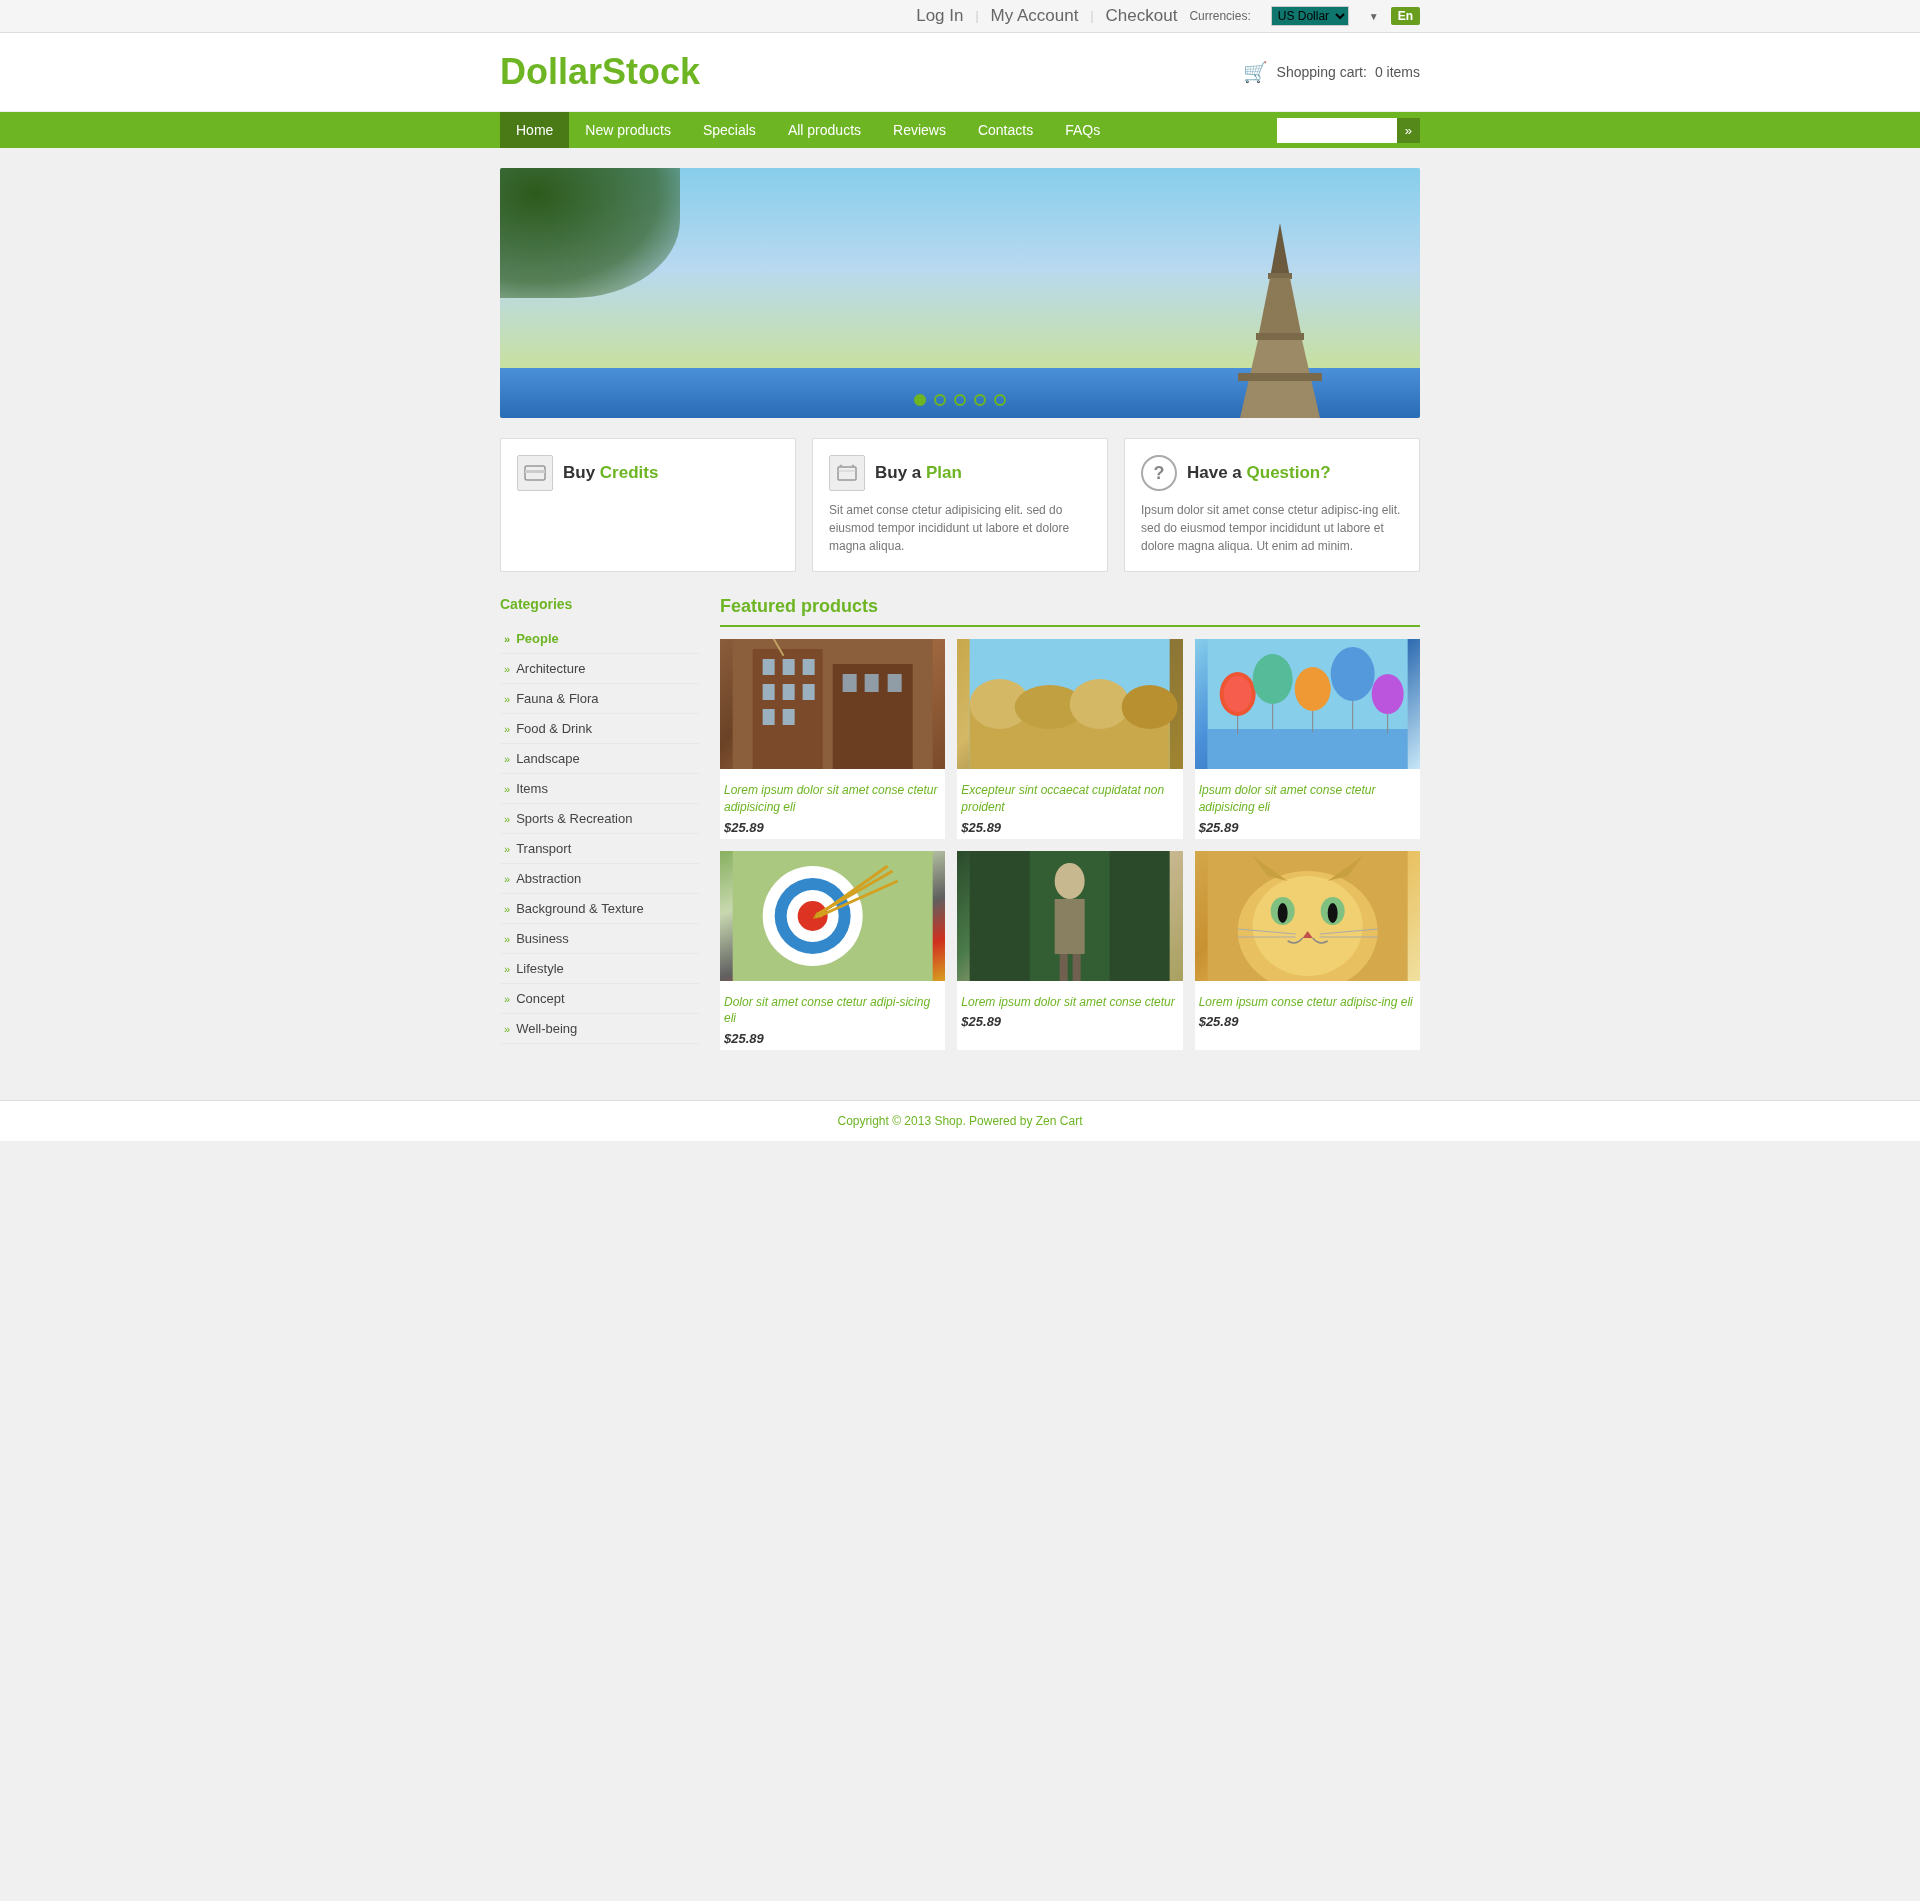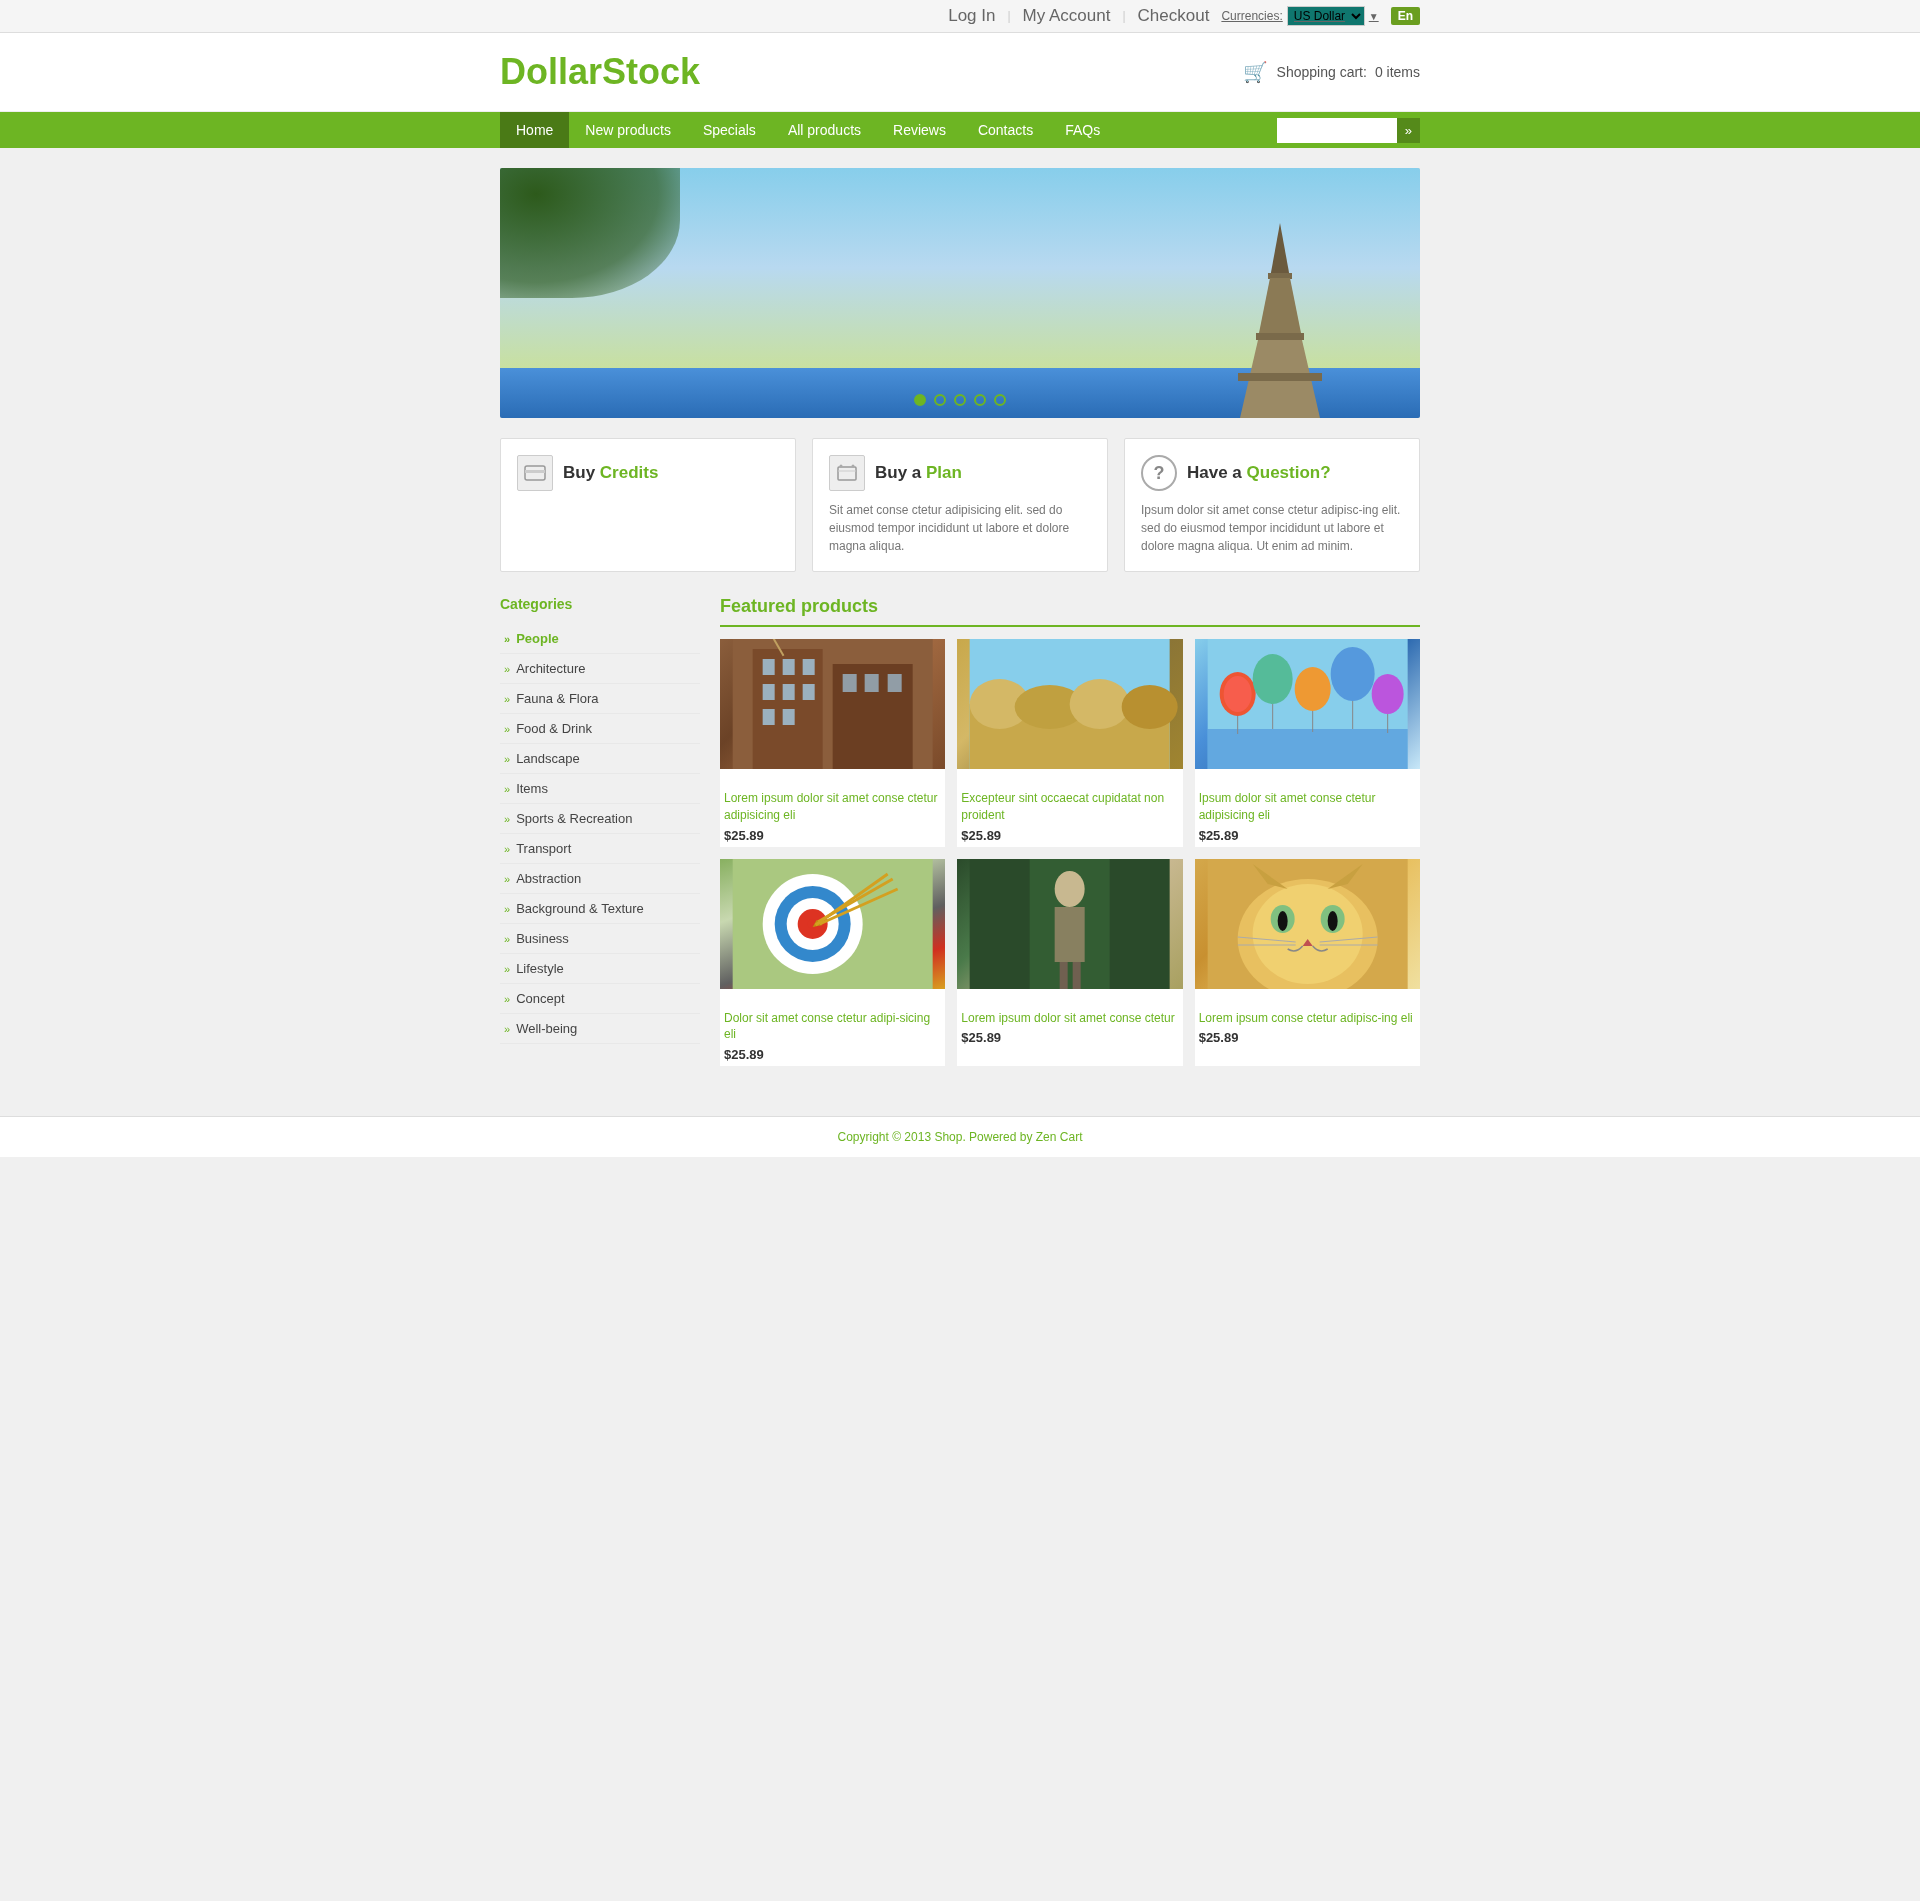--- a/index.html
+++ b/index.html
@@ -3,21 +3,21 @@
   <meta charset="utf-8">
   <style>
     * { margin: 0; padding: 0; box-sizing: border-box; }
     body { font-family: Arial, sans-serif; background: #f0f0f0; color: #333; font-size: 14px; }
 
     
     .top-bar { background: #f5f5f5; border-bottom: 1px solid #ddd; padding: 6px 0; text-align: right; }
     .top-bar-inner { max-width: 960px; margin: 0 auto; padding: 0 20px; display: flex; justify-content: flex-end; align-items: center; gap: 12px; }
     .top-bar a { color: #666; text-decoration: none; font-size: 17px; }
     .top-bar .separator { color: #ccc; font-size: 12px; }
-    .currency-selector { display: flex; align-items: center; gap: 4px; font-size: 12px; color: #666; text-decoration: underline; }
+    .currency-selector { display: flex; align-items: center; gap: 20px; font-size: 12px; color: #666; }
     .currency-selector select { border: 1px solid #ccc; font-size: 12px; padding: 1px 2px; background: #0f766e; }
     .lang-btn { background: #6a9e1f; color: #fff; padding: 2px 7px; font-size: 12px; font-weight: bold; border-radius: 2px; }
 
     
     .header { background: #fff; padding: 18px 0; border-bottom: 1px solid #eee; }
     .header-inner { max-width: 960px; margin: 0 auto; padding: 0 20px; display: flex; justify-content: space-between; align-items: center; }
     .logo { font-size: 36px; font-weight: bold; color: #333; }
     .logo span { color: #6db523; }
     .cart-area { display: flex; align-items: center; gap: 8px; color: #555; font-size: 14px; }
     .cart-icon { color: #6db523; font-size: 20px; }
@@ -78,21 +78,21 @@
     .product-card { background: #fff; cursor: pointer; }
     .product-thumb { width: 100%; height: 130px; overflow: hidden; display: block; }
     
     .img-building { background: linear-gradient(135deg, #8B5e3c 0%, #6b4226 30%, #a06840 60%, #7a4a2a 100%); }
     .img-wheat { background: linear-gradient(135deg, #c8a84b 0%, #d4b866 30%, #8b7536 60%, #a08530 100%); }
     .img-balloons { background: linear-gradient(135deg, #87ceeb 0%, #4a90d9 30%, #2d6ab0 60%, #c8e8f8 100%); }
     .img-archery { background: linear-gradient(160deg, #88b060 0%, #c8d8b0 30%, #606060 60%, #d03020 80%, #d8a020 100%); }
     .img-fashion { background: linear-gradient(135deg, #2a4a2a 0%, #4a7a4a 30%, #c8b890 60%, #a8a060 100%); }
     .img-cat { background: linear-gradient(135deg, #d4a84b 0%, #c89030 30%, #e8c060 60%, #f0e0a0 100%); }
 
-    .product-info { padding: 21px 4px 4px; }
+    .product-info { padding: 13px 4px 4px; font-style: italic; }
     .product-title { color: #6db523; font-size: 12px; line-height: 1.4; margin-bottom: 4px; text-decoration: none; display: block; }
     .product-price { color: #333; font-size: 13px; font-weight: bold; }
 
     
     .footer { border-top: 1px solid #ddd; margin-top: 30px; padding: 13px 0; text-align: center; background: #fff; }
     .footer-inner { max-width: 960px; margin: 0 auto; }
     .footer p { color: #6db523; font-size: 12px; }
 
     
     .question-icon { width: 36px; height: 36px; border-radius: 50%; border: 2px solid #aaa; display: flex; align-items: center; justify-content: center; color: #888; font-size: 18px; font-weight: bold; flex-shrink: 0; }

